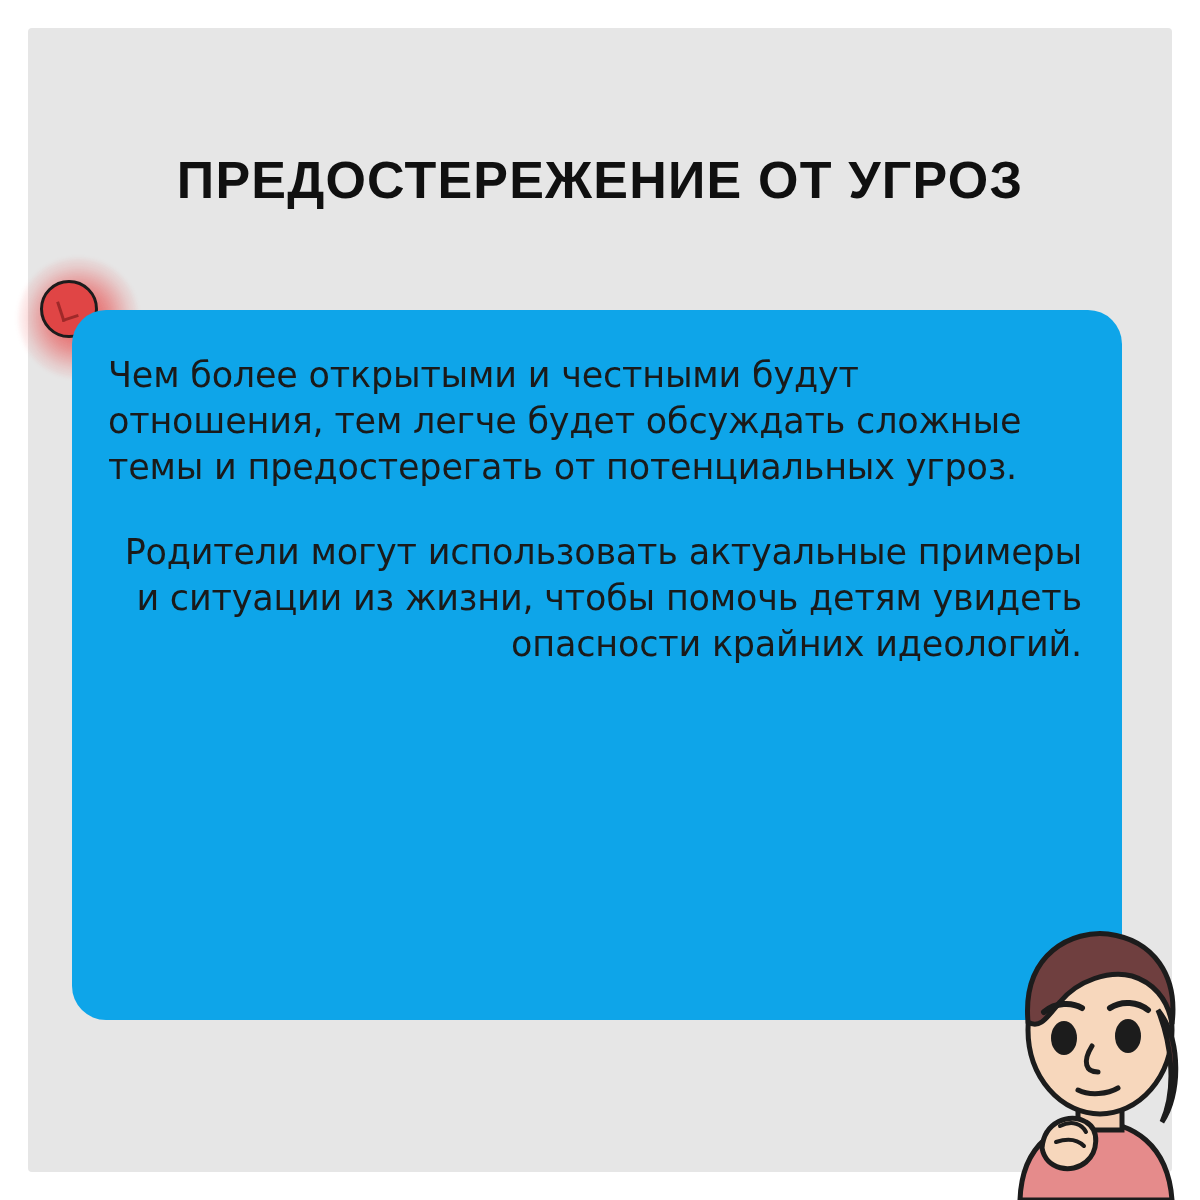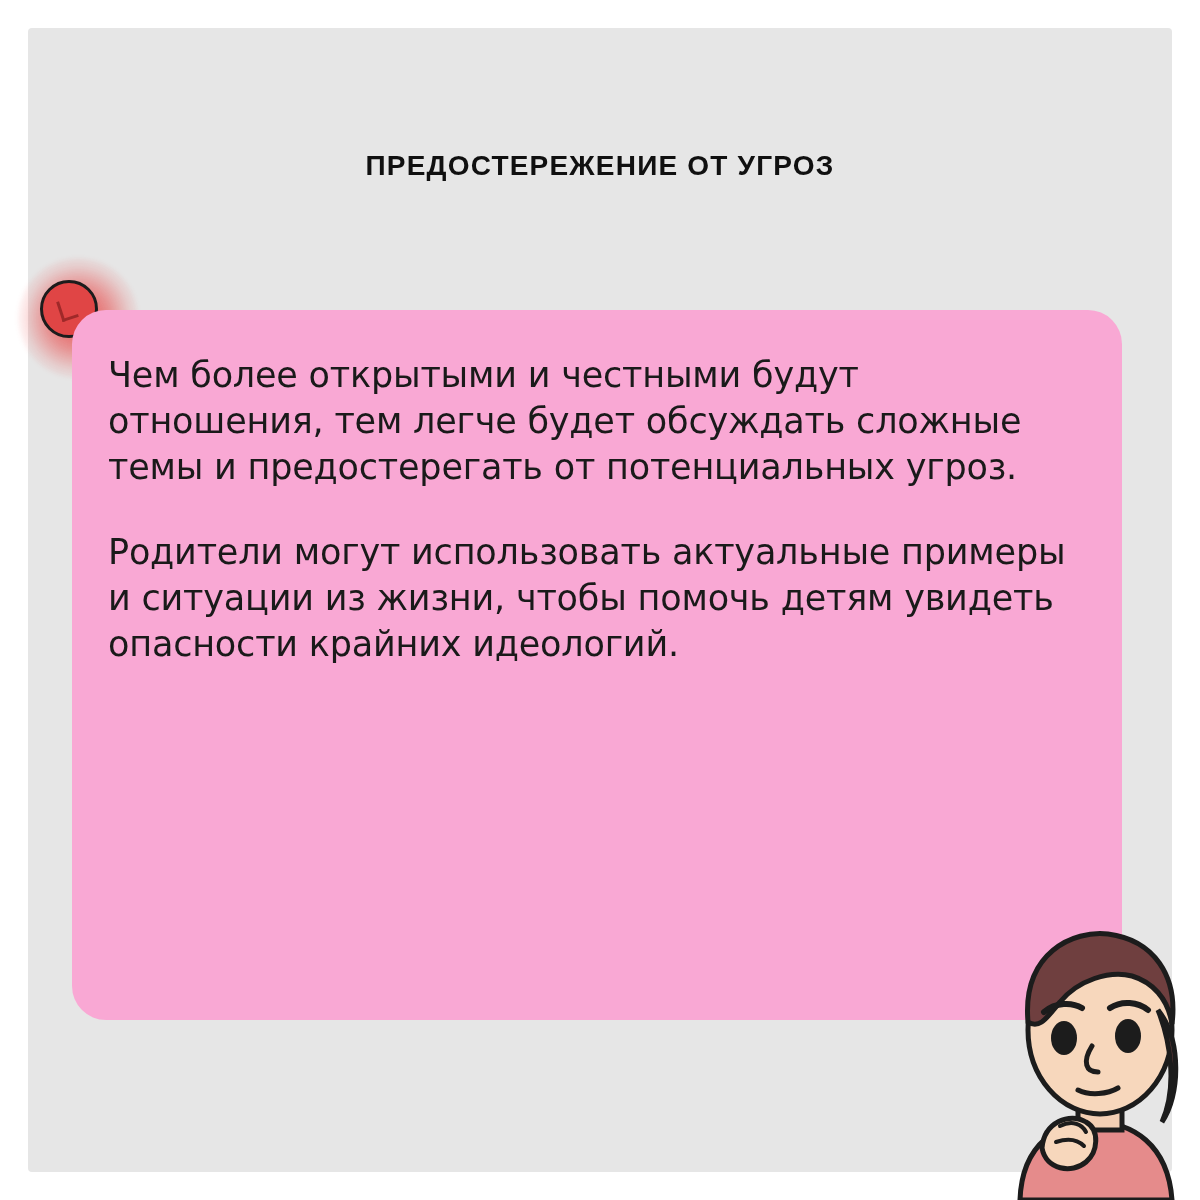--- a/index.html
+++ b/index.html
@@ -34,21 +34,21 @@
   }
 
   .title {
     position: absolute;
     left: 0;
     top: 150px;
     width: 1200px;
     text-align: center;
     font-family: "Liberation Sans", sans-serif;
     font-weight: bold;
-    font-size: 28px;
+    font-size: 52px;
     letter-spacing: 1.2px;
     color: #101010;
     text-transform: uppercase;
   }
 
   
   .red-dot-wrap {
     position: absolute;
     left: 18px;
     top: 258px;
@@ -89,40 +89,40 @@
     opacity: .75;
   }
 
   
   .card {
     position: absolute;
     left: 72px;
     top: 310px;
     width: 1050px;
     height: 710px;
-    background: #f9a8d4;
+    background: #0ea5e9;
     border-radius: 34px;
   }
 
   .card-body {
     position: absolute;
     left: 36px;
     top: 42px;
     right: 40px;
   }
 
   .para {
     font-family: "DejaVu Sans", sans-serif;
     font-size: 35px;
     line-height: 1.32;
     color: #1a1a1a;
     margin: 0 0 38px 0;
     letter-spacing: -0.2px;
   }
-  .para:last-child { margin-bottom: 0; }
+  .para:last-child { margin-bottom: 0; text-align: right; }
 
   
   .character {
     position: absolute;
     right: 8px;
     bottom: 0;
     width: 210px;
     height: 310px;
   }
 </style>

